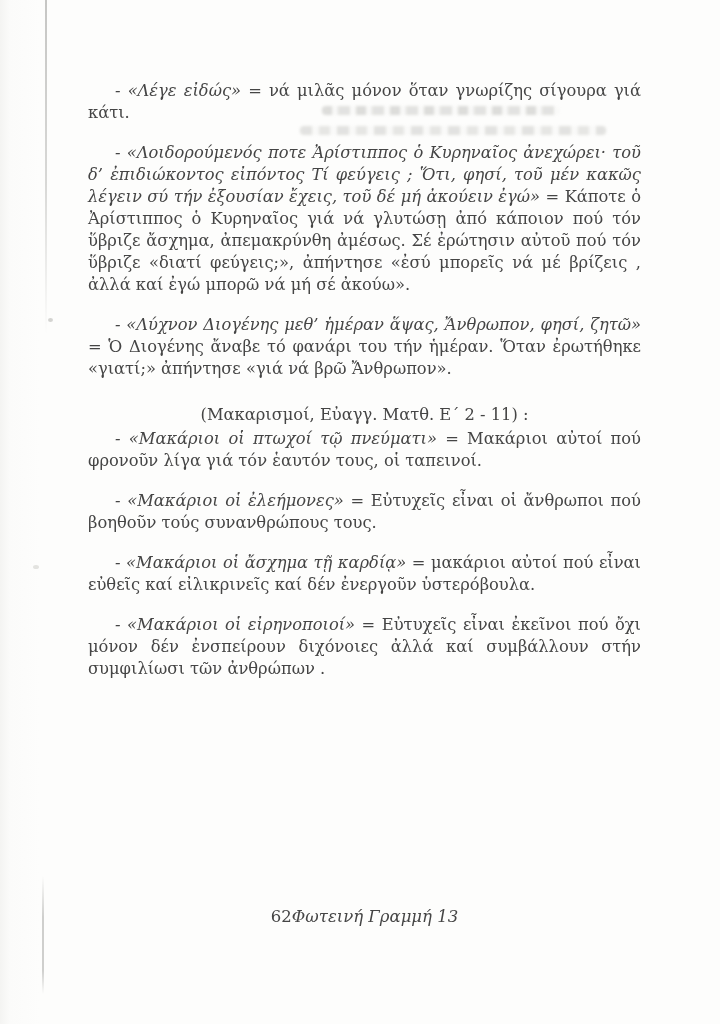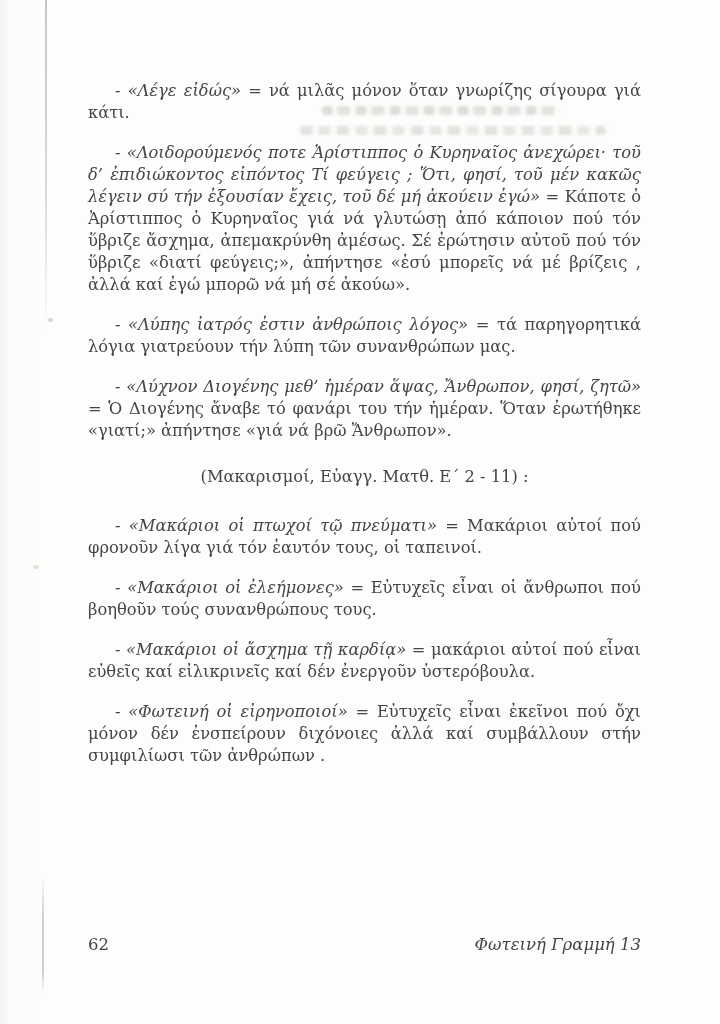--- a/index.html
+++ b/index.html
@@ -88,32 +88,32 @@
   }
   .content p {
     margin: 0 0 18px 0;
   }
   .content p.para {
     text-indent: 27px;
   }
   .content p.heading {
     text-align: center;
     text-indent: 0;
-    margin: 24px 0 27px 0;
+    margin: 24px 0 2px 0;
   }
   .content i {
     font-style: italic;
   }
   .footer {
     position: absolute;
     left: 88px;
-    top: 935px;
+    top: 907px;
     width: 553px;
     display: flex;
-    justify-content: space-between;
+    justify-content: center;
     align-items: baseline;
     font-size: 16.5px;
   }
   .footer .running-title {
     font-style: italic;
     font-weight: normal;
   }
 </style>
 </head>
 <body>
@@ -123,27 +123,26 @@
   <div class="edge-line-top"></div>
   <div class="edge-line-bottom"></div>
   <div class="speck-1"></div>
   <div class="speck-2"></div>
   <div class="ghost-line-1"></div>
   <div class="ghost-line-2"></div>
 
   <div class="content">
       <p class="para"><i>- «Λέγε εἰδώς»</i><span>  = νά μιλᾶς μόνον ὅταν γνωρίζης σίγουρα γιά κάτι.</span></p>
       <p class="para"><i>- «Λοιδορούμενός ποτε Ἀρίστιππος ὁ Κυρηναῖος ἀνεχώρει· τοῦ δ’ ἐπιδιώκοντος εἰπόντος Τί φεύγεις ; Ὅτι, φησί, τοῦ μέν κακῶς λέγειν σύ τήν ἐξουσίαν ἔχεις, τοῦ δέ μή ἀκούειν ἐγώ»</i><span> = Κάποτε ὁ Ἀρίστιππος ὁ Κυρηναῖος γιά νά γλυτώσῃ ἀπό κάποιον πού τόν ὕβριζε ἄσχημα, ἀπεμακρύνθη ἀμέσως. Σέ ἐρώτησιν αὐτοῦ πού τόν ὕβριζε «διατί φεύγεις;», ἀπήντησε «ἐσύ μπορεῖς νά μέ βρίζεις , ἀλλά καί ἐγώ μπορῶ νά μή σέ ἀκούω».</span></p>
-      <p class="para"><i>- «Λύπης ἰατρός ἐστιν ἀνθρώποις λόγος»</i><span> = τά παρηγορητικά λόγια γιατρεύουν τήν λύπη τῶν συνανθρώπων μας.</span></p>
       <p class="para"><i>- «Λύχνον Διογένης μεθ’ ἡμέραν ἅψας, Ἄνθρωπον, φησί, ζητῶ»</i><span> = Ὁ Διογένης  ἄναβε τό φανάρι του τήν ἡμέραν. Ὅταν ἐρωτήθηκε «γιατί;» ἀπήντησε «γιά νά βρῶ Ἄνθρωπον».</span></p>
       <p class="heading"><span>(Μακαρισμοί, Εὐαγγ. Ματθ. Ε΄ 2 - 11) :</span></p>
       <p class="para"><i>- «Μακάριοι οἱ πτωχοί τῷ πνεύματι»</i><span> = Μακάριοι αὐτοί πού φρονοῦν λίγα γιά τόν ἑαυτόν τους, οἱ ταπεινοί.</span></p>
       <p class="para"><i>- «Μακάριοι οἱ ἐλεήμονες»</i><span> = Εὐτυχεῖς εἶναι οἱ ἄνθρωποι πού βοηθοῦν τούς συνανθρώπους τους.</span></p>
       <p class="para"><i>- «Μακάριοι οἱ ἄσχημα τῇ καρδίᾳ»</i><span> = μακάριοι αὐτοί πού εἶναι εὐθεῖς καί εἰλικρινεῖς καί δέν ἐνεργοῦν ὑστερόβουλα.</span></p>
-      <p class="para"><i>- «Φωτεινή οἱ εἰρηνοποιοί»</i><span> = Εὐτυχεῖς εἶναι ἐκεῖνοι πού  ὄχι μόνον δέν ἐνσπείρουν διχόνοιες ἀλλά καί συμβάλλουν στήν συμφιλίωσι τῶν ἀνθρώπων .</span></p>
+      <p class="para"><i>- «Μακάριοι οἱ εἰρηνοποιοί»</i><span> = Εὐτυχεῖς εἶναι ἐκεῖνοι πού  ὄχι μόνον δέν ἐνσπείρουν διχόνοιες ἀλλά καί συμβάλλουν στήν συμφιλίωσι τῶν ἀνθρώπων .</span></p>
     </div>
 
   <div class="footer">
     <span class="page-number">62</span>
     <span class="running-title">Φωτεινή Γραμμή 13</span>
   </div>
 
 </div>
 
 </body></html>

